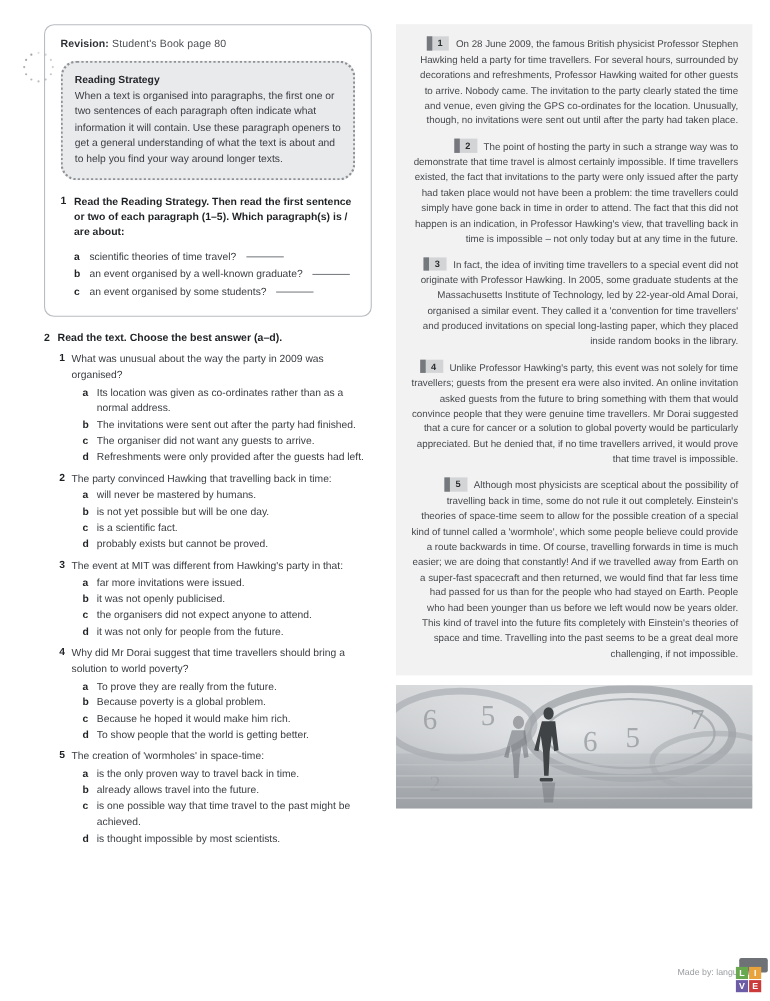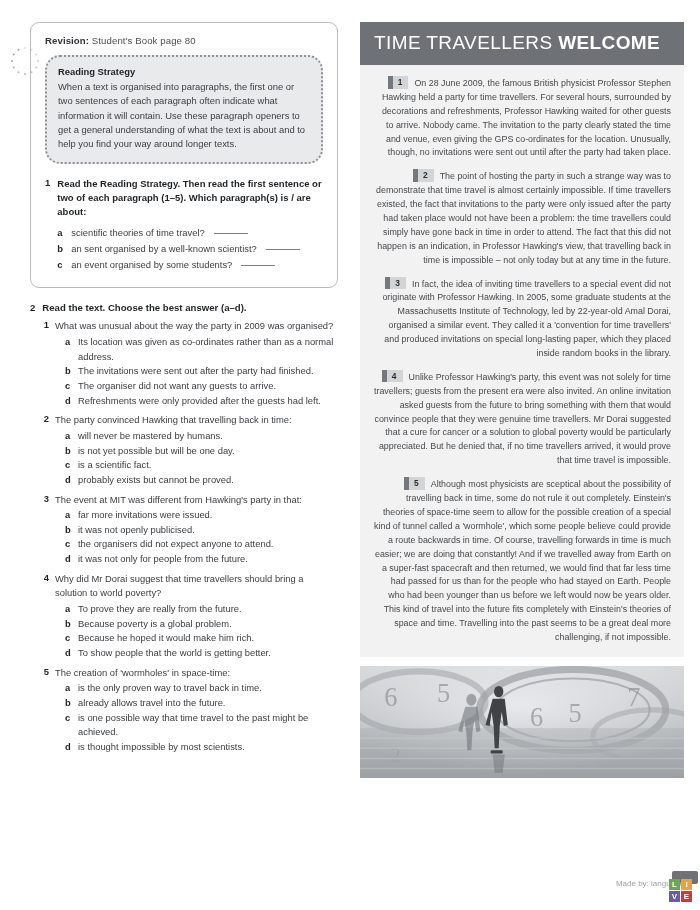--- a/index.html
+++ b/index.html
@@ -18,21 +18,21 @@
     height: 910px;
     background: #ffffff;
   }
 
   
   #left-col {
     position: absolute;
     left: 0; top: 0;
     width: 352px;
     height: 910px;
-    padding: 22px 14px 0 30px;
+    padding: 22px 14px 0 40px;
   }
 
   .revision-card {
     position: relative;
     border: 1px solid #b9bcc0;
     border-radius: 9px;
     background: #ffffff;
     padding: 12px 14px 14px 14px;
   }
 
@@ -292,21 +292,21 @@
         <div style="flex:1 1 auto;">
           <div class="ex1-stem">Read the Reading Strategy. Then read the first sentence or two of each paragraph (1–5). Which paragraph(s) is / are about:</div>
           <div class="opt-list">
             <div class="opt">
               <span class="opt-letter">a</span>
               <span>scientific theories of time travel?</span>
               <span class="blank"></span>
             </div>
             <div class="opt">
               <span class="opt-letter">b</span>
-              <span>an sent organised by a well-known scientist?</span>
+              <span>an event organised by a well-known graduate?</span>
               <span class="blank"></span>
             </div>
             <div class="opt">
               <span class="opt-letter">c</span>
               <span>an event organised by some students?</span>
               <span class="blank"></span>
             </div>
           </div>
         </div>
       </div>
@@ -438,24 +438,20 @@
               </div>
             </div>
           </div>
         </div>
     </div>
 
   </div>
 
   <div id="right-col">
 
-    <div class="article-banner">
-      <span class="thin">TIME TRAVELLERS</span>
-      <span class="bold">WELCOME</span>
-    </div>
 
     <div class="article-body">
       <div id="article-paras">
           <div class="para"><span class="pnum">1</span><span>On 28 June 2009, the famous British physicist Professor Stephen Hawking held a party for time travellers. For several hours, surrounded by decorations and refreshments, Professor Hawking waited for other guests to arrive. Nobody came. The invitation to the party clearly stated the time and venue, even giving the GPS co-ordinates for the location. Unusually, though, no invitations were sent out until after the party had taken place.</span></div>
           <div class="para"><span class="pnum">2</span><span>The point of hosting the party in such a strange way was to demonstrate that time travel is almost certainly impossible. If time travellers existed, the fact that invitations to the party were only issued after the party had taken place would not have been a problem: the time travellers could simply have gone back in time in order to attend. The fact that this did not happen is an indication, in Professor Hawking's view, that travelling back in time is impossible – not only today but at any time in the future.</span></div>
           <div class="para"><span class="pnum">3</span><span>In fact, the idea of inviting time travellers to a special event did not originate with Professor Hawking. In 2005, some graduate students at the Massachusetts Institute of Technology, led by 22-year-old Amal Dorai, organised a similar event. They called it a 'convention for time travellers' and produced invitations on special long-lasting paper, which they placed inside random books in the library.</span></div>
           <div class="para"><span class="pnum">4</span><span>Unlike Professor Hawking's party, this event was not solely for time travellers; guests from the present era were also invited. An online invitation asked guests from the future to bring something with them that would convince people that they were genuine time travellers. Mr Dorai suggested that a cure for cancer or a solution to global poverty would be particularly appreciated. But he denied that, if no time travellers arrived, it would prove that time travel is impossible.</span></div>
           <div class="para"><span class="pnum">5</span><span>Although most physicists are sceptical about the possibility of travelling back in time, some do not rule it out completely. Einstein's theories of space-time seem to allow for the possible creation of a special kind of tunnel called a 'wormhole', which some people believe could provide a route backwards in time. Of course, travelling forwards in time is much easier; we are doing that constantly! And if we travelled away from Earth on a super-fast spacecraft and then returned, we would find that far less time had passed for us than for the people who had stayed on Earth. People who had been younger than us before we left would now be years older. This kind of travel into the future fits completely with Einstein's theories of space and time. Travelling into the past seems to be a great deal more challenging, if not impossible.</span></div>
         </div>
     </div>

